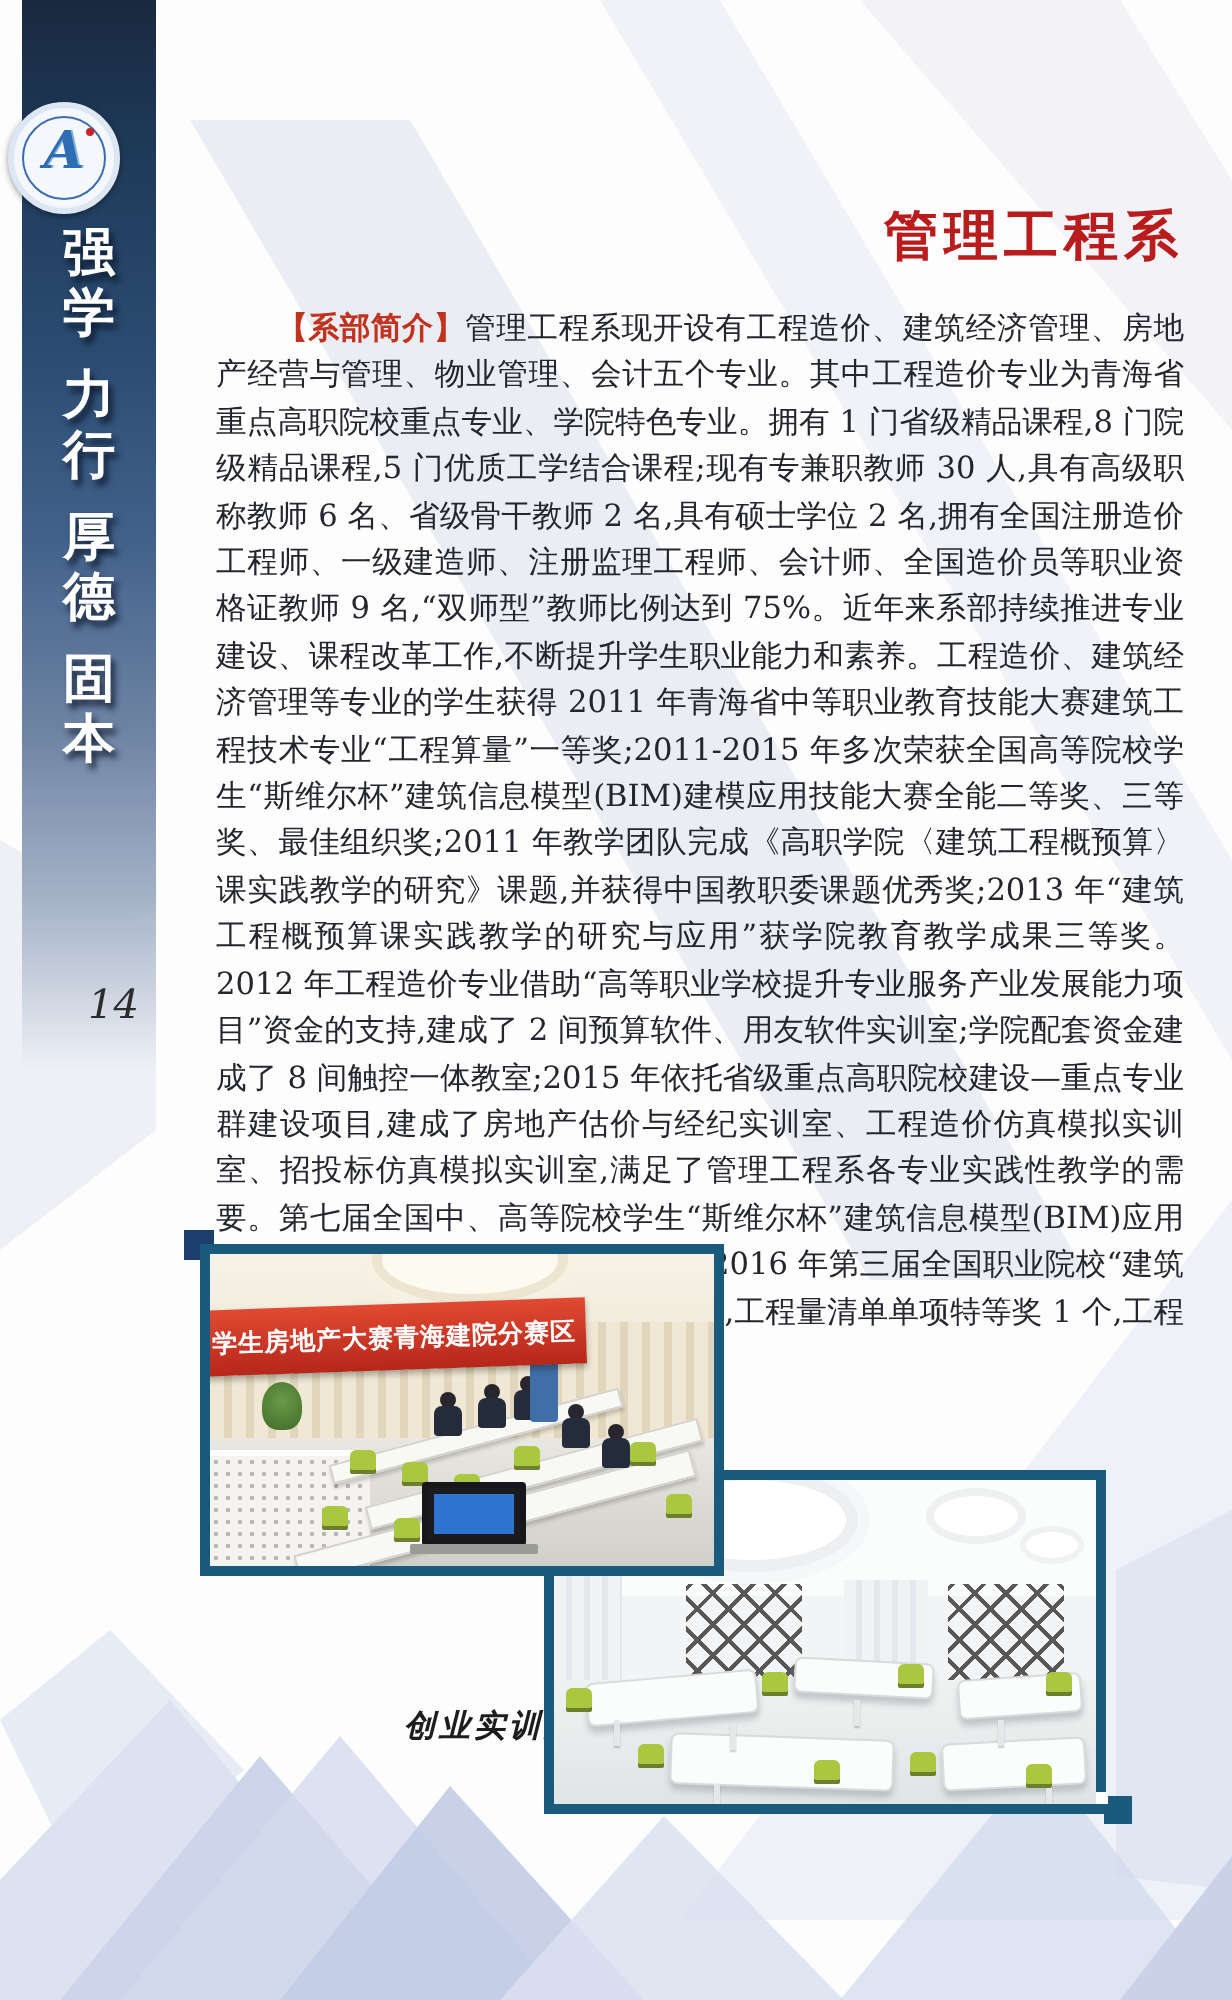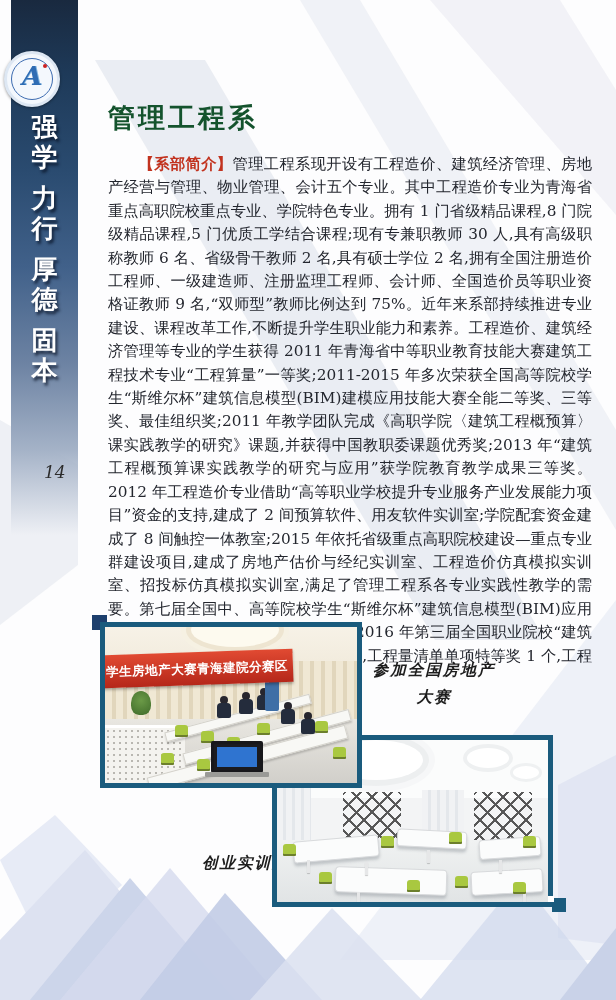--- a/index.html
+++ b/index.html
@@ -28,29 +28,29 @@
     text-shadow:1px 0 0 #7fb3de; font-family:"DejaVu Serif","Liberation Serif",serif;
   }
   .emblem-dot { position:absolute; right:10px; top:10px; width:4px; height:4px; border-radius:50%; background:#c22; }
   .motto { position:absolute; left:0; top:112px; width:100%; text-align:center; }
   .motto span {
     display:block; color:#fff; font-weight:bold; font-size:26px; line-height:30px;
     text-shadow:2px 3px 3px rgba(8,18,36,.8); letter-spacing:0;
   }
   .motto span:nth-child(3), .motto span:nth-child(5), .motto span:nth-child(7) { margin-top:11px; }
   .page-number {
-    position:absolute; left:44px; top:462px; z-index:2;
+    position:absolute; left:44px; top:490px; z-index:2;
     font-family:"DejaVu Serif","Liberation Serif",serif; font-style:italic;
-    font-size:17px; color:#2c2c2c;
+    font-size:20px; color:#2c2c2c;
   }
 
   
   .content { position:absolute; left:108px; top:100px; width:484px; z-index:2; }
   .title {
-    text-align:left; color:#14532d; font-size:27px; font-weight:bold;
+    text-align:right; color:#b91c1c; font-size:27px; font-weight:bold;
     letter-spacing:3px; margin-bottom:17px;
   }
   .body-text {
     font-family:"DejaVu Serif","Liberation Serif",serif;
     font-size:15.3px; line-height:23.4px; color:#23262e;
     text-align:justify; text-indent:2em;
   }
   .intro-label { color:#c2331f; font-weight:bold; }
 
   
@@ -214,21 +214,20 @@
           <div class="head"></div>
           <div class="torso"></div>
         </div>
       <div class="p1-laptop-screen"></div>
       <div class="p1-laptop-base"></div>
       <div class="p1-banner">学生房地产大赛青海建院分赛区</div>
     </div>
   </div>
 
   <div class="caption caption1">
-    <div>参加全国房地产大赛</div>
   </div>
 
   <div class="photo photo2">
     <div class="scene">
       <div class="p2-bg"></div>
       <div class="p2-ceiling"></div>
       <div class="p2-light1"></div>
       <div class="p2-light2"></div>
       <div class="p2-light3"></div>
       <div class="p2-wall"></div>

